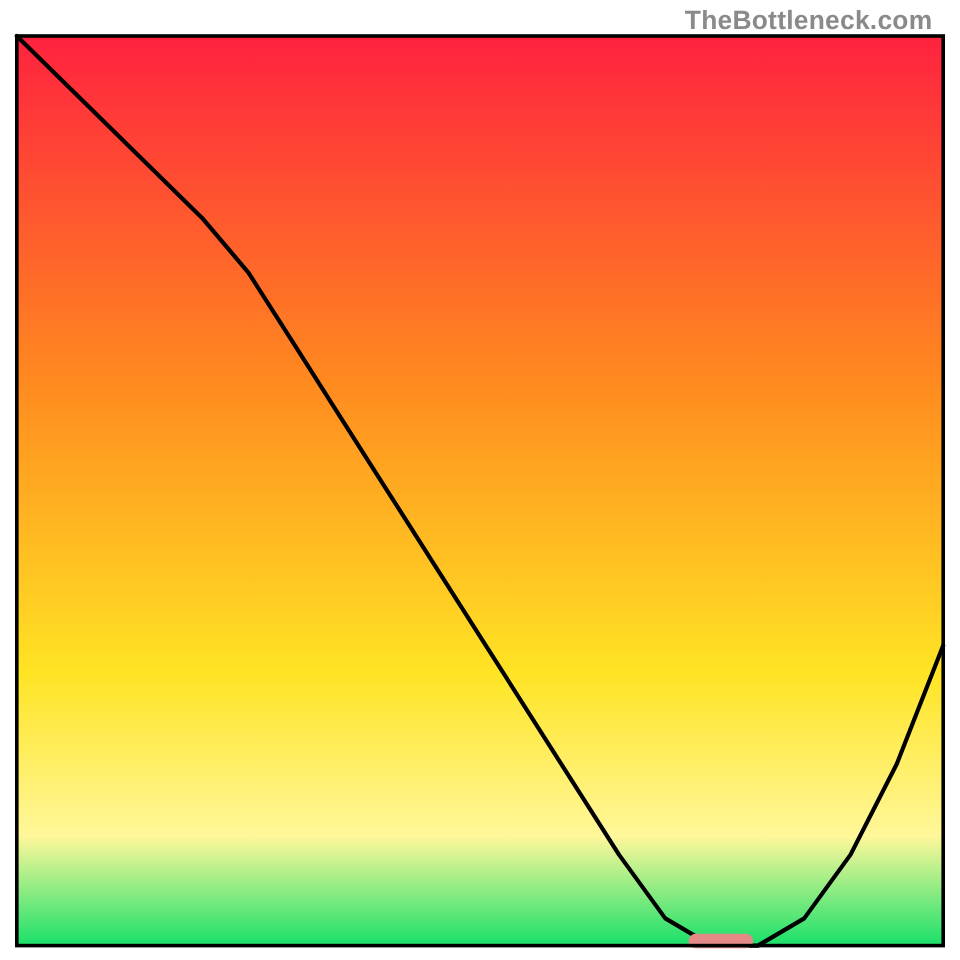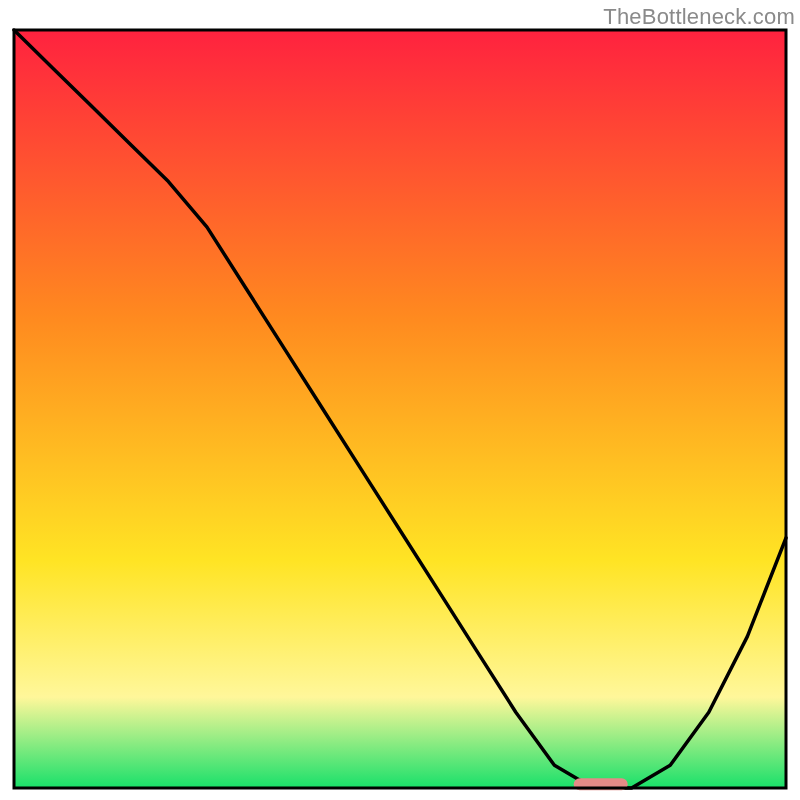--- a/index.html
+++ b/index.html
@@ -1,23 +1,23 @@
 <!DOCTYPE html>
 <html><head>
 <meta charset="utf-8">
 <style>
   * { margin: 0; padding: 0; box-sizing: border-box; }
   html, body { width: 800px; height: 800px; overflow: hidden; background: #fff; }
   .wrap { position: relative; width: 800px; height: 800px; }
   .watermark {
     position: absolute;
-    top: 4px; right: 5px;
+    top: 4px; right: 23px;
     font-family: Arial, Helvetica, sans-serif;
     font-size: 22px;
-    font-weight: 400;
+    font-weight: 700;
     color: #8a8a8a;
     letter-spacing: 0.2px;
     z-index: 5;
   }
   svg.plot { position: absolute; inset: 0; width: 800px; height: 800px; }
 </style>
 </head>
 <body>
 
 <div class="wrap">

